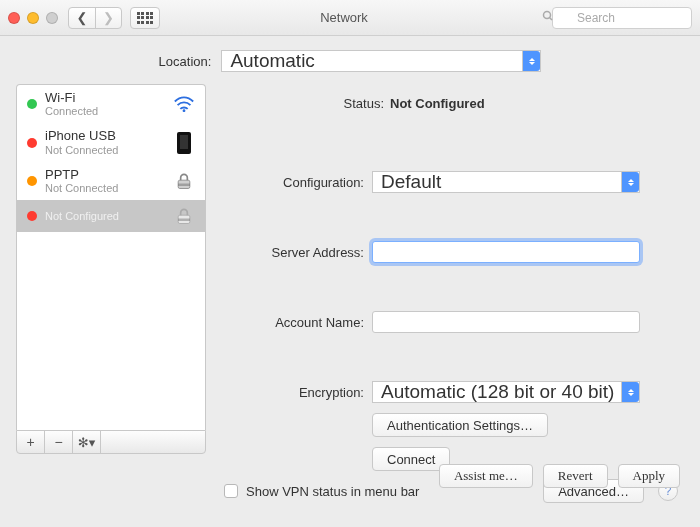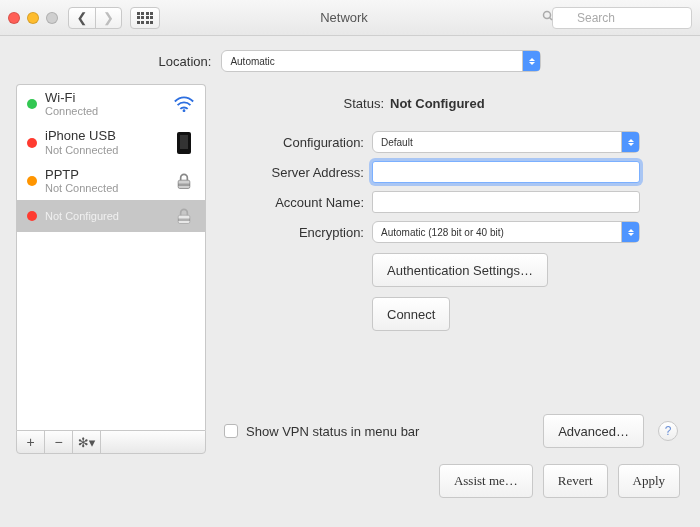--- a/index.html
+++ b/index.html
@@ -53,22 +53,22 @@
   .searchicon { position:absolute; left:30px; top:3px; color:#aaa; font-size:13px; }
   .searchwrap { padding-left:16px; }
   .searchwrap .searchicon { left:6px; }
 
   .location-row {
     display:flex; align-items:center; justify-content:center; gap:10px;
     padding: 14px 0 12px;
   }
   .location-row label { color:#333; }
   .select {
-    position:relative; height:22px; border:1px solid #c8c8c8; border-radius:6px;
-    background:#fff; padding:0 24px 0 8px; display:flex; align-items:center; font-size:10px;
+    position:relative; height:22px; border:1px solid #c8c8c8; border-radius:0;
+    background:#fff; padding:0 24px 0 8px; display:flex; align-items:center; font-size:19px;
   }
   .select .arrows {
     position:absolute; right:0; top:0; bottom:0; width:18px;
     background:#4f95ff; border-radius:0 3px 3px 0; border-left:1px solid #c8c8c8;
     display:flex; flex-direction:column; align-items:center; justify-content:center; gap:0;
   }
   .select .arrows .tri { width:0;height:0;border-left:3px solid transparent;border-right:3px solid transparent; }
   .select .arrows .up { border-bottom:3px solid #fff; margin-bottom:1px;}
   .select .arrows .dn { border-top:3px solid #fff;}
   .select.long { width: 320px; }
@@ -115,29 +115,29 @@
   }
   .fbtn.gear { font-size:13px; }
 
   .main {
     flex:1; padding: 4px 6px 0 6px; display:flex; flex-direction:column;
   }
   .status-row { display:flex; gap:6px; justify-content:flex-start; padding:8px 0 20px 90px; }
   .status-row .lbl { text-align:right; width:70px;}
   .status-row .val { font-weight:600; color:#333; }
 
-  .form-row { display:flex; align-items:center; gap:8px; margin-bottom:8px; }
+  .form-row { display:flex; align-items:center; gap:8px; margin-bottom:8px;margin-top:40px; }
   .form-row .flabel { width:140px; text-align:right; color:#333; }
   .text-input {
     flex:0 0 268px; height:22px; border:1px solid #c8c8c8; border-radius:3px; background:#fff; padding:0 6px; font-size:13px;
   }
   .text-input.focused { box-shadow: 0 0 0 3px rgba(88,154,255,.45); border-color:#7bb0ff; }
 
   .button {
-    height:34px; padding:0 14px; border:1px solid #c8c8c8; border-radius:4px;
+    height:24px; padding:0 14px; border:1px solid #c8c8c8; border-radius:4px;
     background:linear-gradient(#fff,#f1f1f1); font-size:13px; color:#333;
     display:inline-flex; align-items:center;
   }
   .form-indent { margin-left:148px; display:flex; gap:8px; margin-top:2px; margin-bottom:8px;}
   .spacer { flex:1; }
 
   .main-bottom {
     display:flex; align-items:center; gap:8px; margin-top:auto; padding-bottom:6px;
   }
   .checkbox { width:14px; height:14px; border:1px solid #b8b8b8; border-radius:3px; background:#fff; display:inline-block; }

